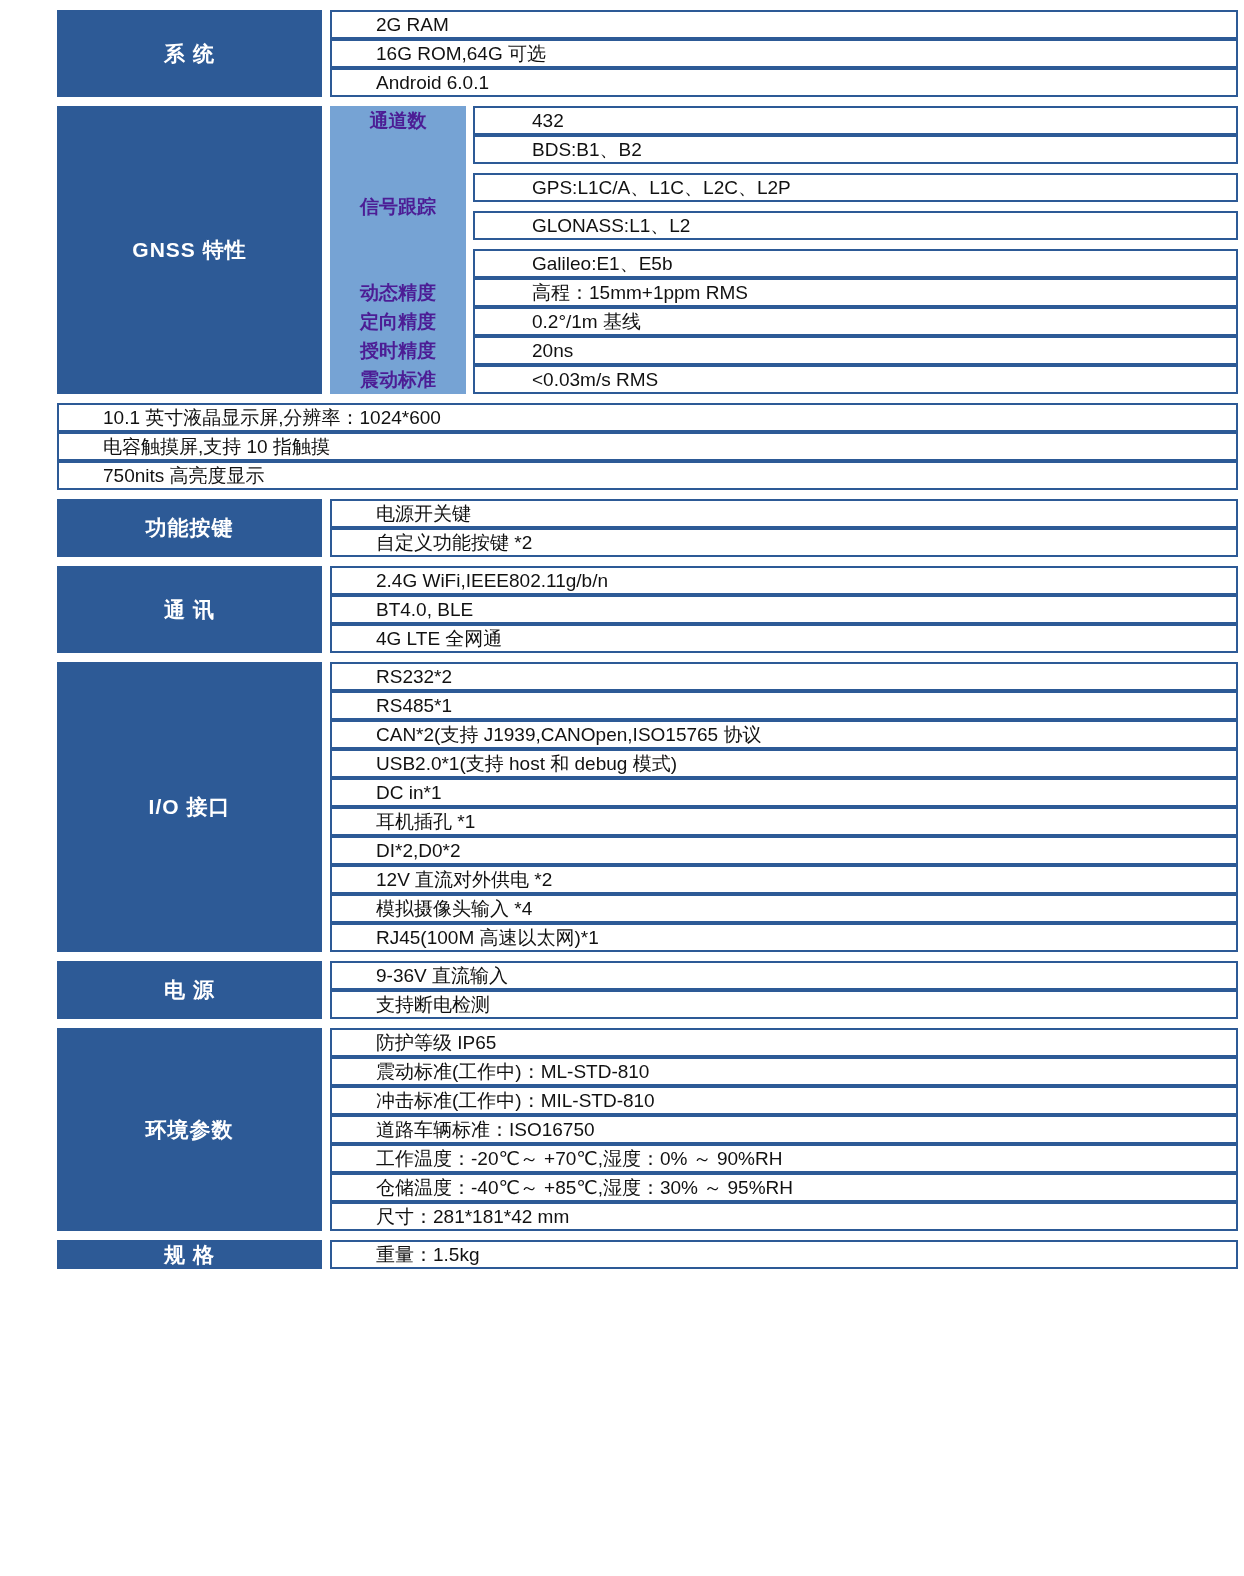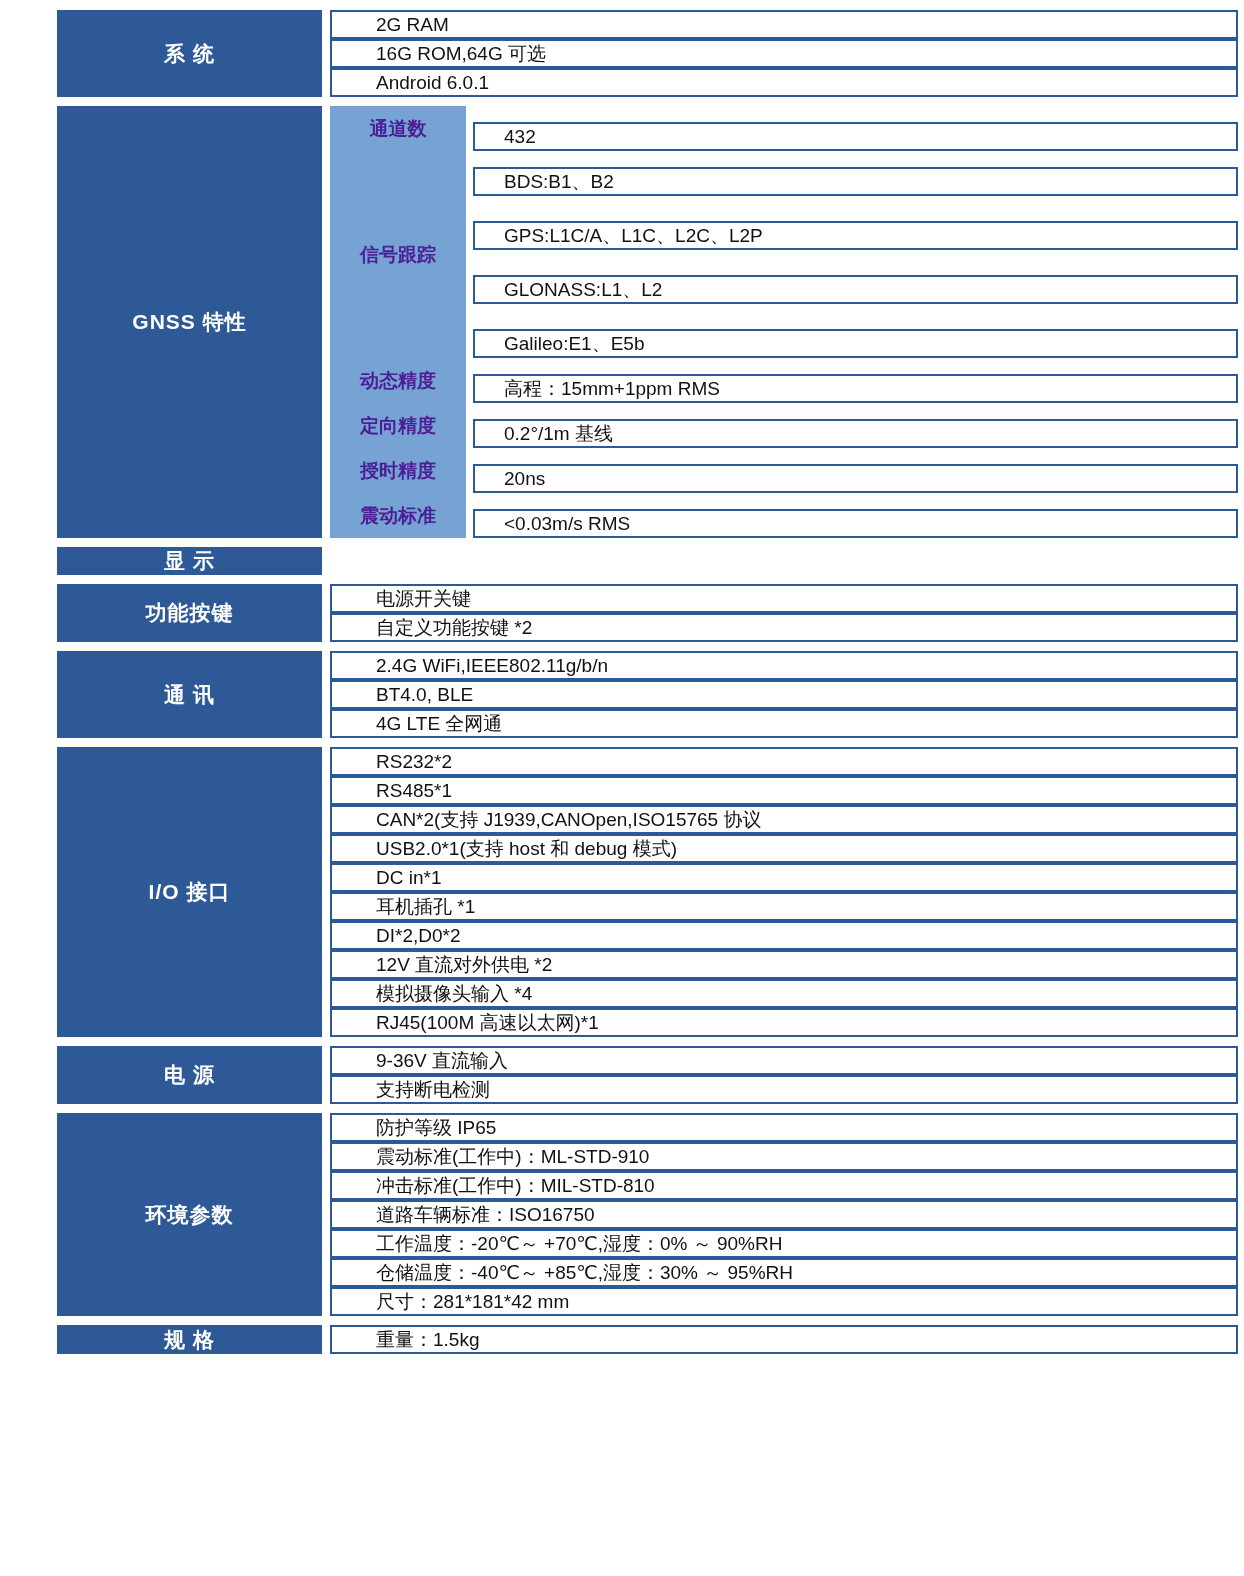--- a/index.html
+++ b/index.html
@@ -30,21 +30,21 @@
     font-size:19px;color:#111111;white-space:nowrap;overflow:hidden;
   }
   .subgroup{display:flex;gap:7px;align-items:stretch;}
   .sub{
     flex:0 0 136px;width:136px;
     background:#76a3d4;color:#4c1d95;
     display:flex;align-items:center;justify-content:center;
     font-size:19px;font-weight:bold;
   }
   .subrows{flex:1;display:flex;flex-direction:column;gap:9px;min-width:0;}
-  .subrows .row{padding-left:29px;margin-top:16px;}
+  .subrows .row{padding-left:57px;}
 </style>
 </head>
 <body>
 
 <div class="spec-table">
 
   <div class="section">
     <div class="cat">系 统</div>
     <div class="rows">
       <div class="row">2G RAM</div>
@@ -99,21 +99,25 @@
         <div class="sub">震动标准</div>
         <div class="subrows">
           <div class="row">&lt;0.03m/s RMS</div>
         </div>
       </div>
 
     </div>
   </div>
 
   <div class="section">
-    <div class="cat">显 示</div>
+    <div class="rows">
+      <div class="row">10.1 英寸液晶显示屏,分辨率：1024*600</div>
+      <div class="row">电容触摸屏,支持 10 指触摸</div>
+      <div class="row">750nits 高亮度显示</div>
+    </div>
   </div>
 
   <div class="section">
     <div class="cat">功能按键</div>
     <div class="rows">
       <div class="row">电源开关键</div>
       <div class="row">自定义功能按键 *2</div>
     </div>
   </div>
 
@@ -147,21 +151,21 @@
     <div class="rows">
       <div class="row">9-36V 直流输入</div>
       <div class="row">支持断电检测</div>
     </div>
   </div>
 
   <div class="section">
     <div class="cat">环境参数</div>
     <div class="rows">
       <div class="row">防护等级 IP65</div>
-      <div class="row">震动标准(工作中)：ML-STD-910</div>
+      <div class="row">震动标准(工作中)：ML-STD-810</div>
       <div class="row">冲击标准(工作中)：MIL-STD-810</div>
       <div class="row">道路车辆标准：ISO16750</div>
       <div class="row">工作温度：-20℃～ +70℃,湿度：0% ～ 90%RH</div>
       <div class="row">仓储温度：-40℃～ +85℃,湿度：30% ～ 95%RH</div>
       <div class="row">尺寸：281*181*42 mm</div>
     </div>
   </div>
 
   <div class="section">
     <div class="cat">规 格</div>

